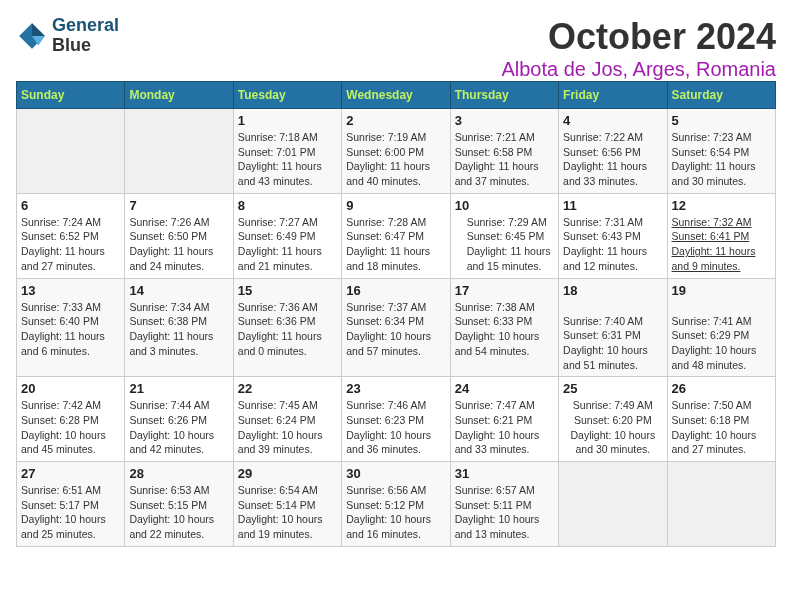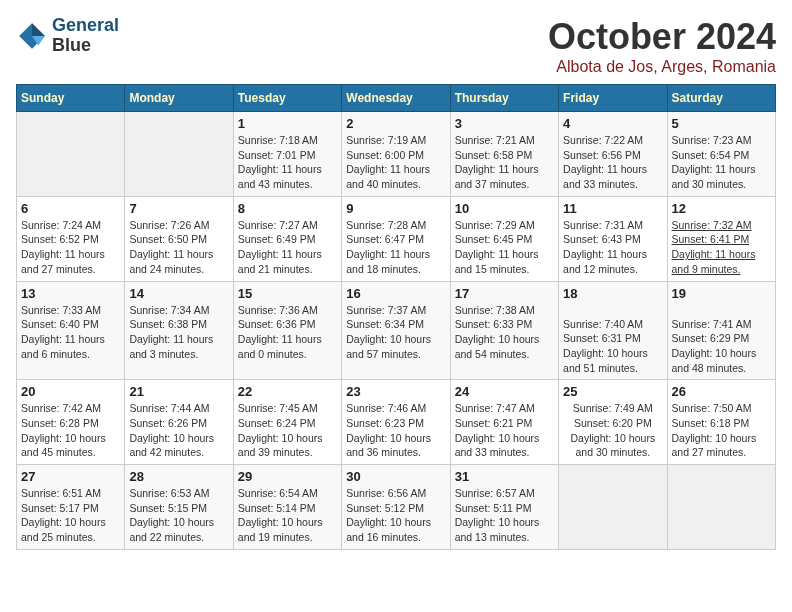--- a/index.html
+++ b/index.html
@@ -7,21 +7,21 @@
       font-family: Arial, sans-serif;
       background: #fff;
       width: 792px;
       min-height: 612px;
       padding: 16px;
     }
     .header {
       display: flex;
       justify-content: space-between;
       align-items: flex-start;
-      margin-bottom: 8px;
+      margin-bottom: 0;
     }
     .logo {
       display: flex;
       align-items: center;
     }
     .logo-text {
       font-size: 18px;
       font-weight: bold;
       color: #333;
       line-height: 1.1;
@@ -36,31 +36,31 @@
     }
     .title-block {
       text-align: right;
     }
     .month-title {
       font-size: 36px;
       font-weight: bold;
       color: #333;
     }
     .location-title {
-      font-size: 16px;
-      color: #7f1d1d;
+      font-size: 20px;
+      color: #a21caf;
     }
     table {
       width: 100%;
       border-collapse: collapse;
       font-size: 11px;
     }
     thead tr th {
       background-color: #2471a3;
-      color: #fef9c3;
+      color: #bef264;
       padding: 6px 4px;
       text-align: left;
       font-size: 12px;
       border: 1px solid #1a5276;
     }
     tbody tr td {
       border: 1px solid #ccc;
       vertical-align: top;
       padding: 4px;
       width: 107px;
@@ -173,21 +173,21 @@
 Daylight: 11 hours and 21 minutes.</div>
         </td>
         <td>
           <div class="day-num">9</div>
           <div class="day-info" style="white-space: pre-line;">Sunrise: 7:28 AM
 Sunset: 6:47 PM
 Daylight: 11 hours and 18 minutes.</div>
         </td>
         <td>
           <div class="day-num">10</div>
-          <div class="day-info" style="white-space: pre-line;">Sunrise: 7:29 AM
+          <div class="day-info" style="white-space: pre-line; margin-left: 12px;">Sunrise: 7:29 AM
 Sunset: 6:45 PM
 Daylight: 11 hours and 15 minutes.</div>
         </td>
         <td>
           <div class="day-num">11</div>
           <div class="day-info" style="white-space: pre-line;">Sunrise: 7:31 AM
 Sunset: 6:43 PM
 Daylight: 11 hours and 12 minutes.</div>
         </td>
         <td>

